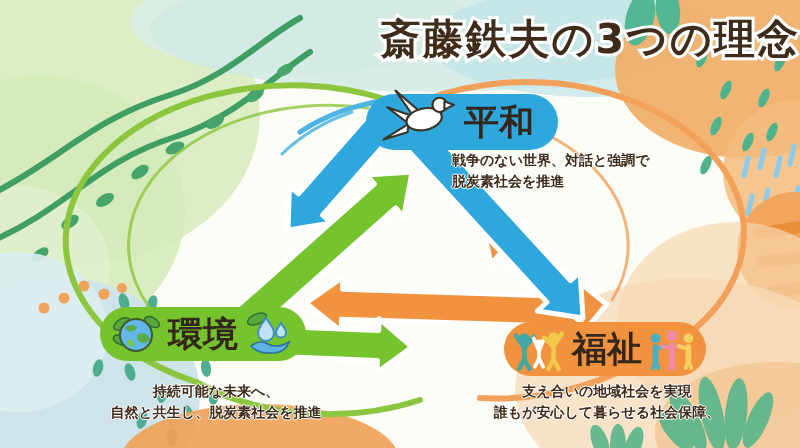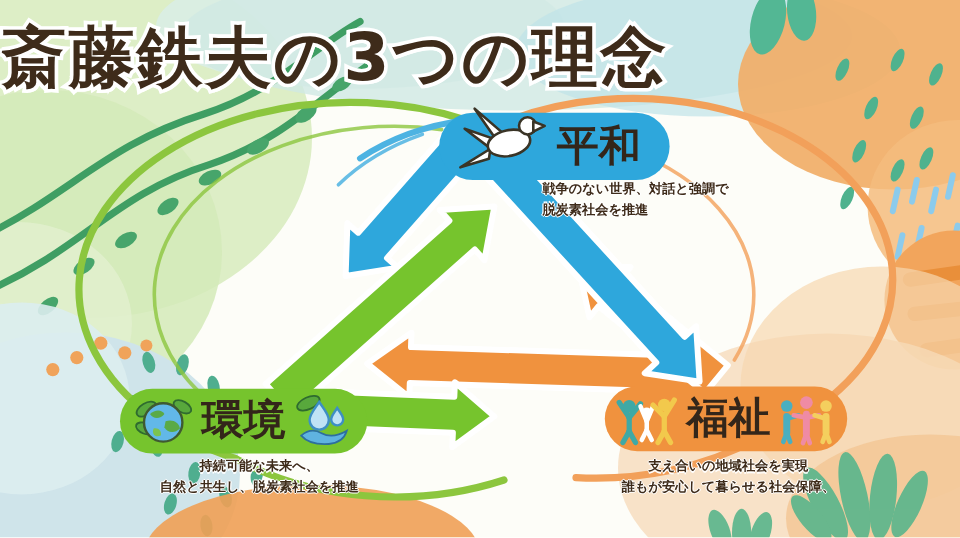--- a/index.html
+++ b/index.html
@@ -6,36 +6,36 @@
   #canvas{
     position:relative;width:800px;height:448px;overflow:hidden;
     background:#fdfdf8;
     font-family:"DejaVu Sans","Liberation Sans",sans-serif;
     --blue:#2ea7dc;--green:#76c42d;--orange:#f0923e;--dark:#3e2b1a;
   }
   svg{display:block}
   .layer{position:absolute;left:0;top:0;width:800px;height:448px;}
   .bg{z-index:0}.tri{z-index:1}
   .title{
-    position:absolute;top:12px;left:0;width:100%;text-align:left;z-index:3;
-    font-size:55px;font-weight:900;letter-spacing:2px;color:var(--dark);
+    position:absolute;top:12px;left:0;width:100%;text-align:right;z-index:3;
+    font-size:41px;font-weight:900;letter-spacing:2px;color:var(--dark);
     -webkit-text-stroke:6px #fff;paint-order:stroke fill;
     text-shadow:2px 0 0 #fff,-2px 0 0 #fff,0 2px 0 #fff,0 -2px 0 #fff,
                 2px 2px 0 #fff,-2px -2px 0 #fff,2px -2px 0 #fff,-2px 2px 0 #fff;
   }
   .badge{
     position:absolute;display:flex;align-items:center;justify-content:space-between;
     border-radius:28px;z-index:2;box-sizing:border-box;padding:0 12px;
   }
   .badge .label{font-weight:900;font-size:35px;color:#33261a;line-height:1;white-space:nowrap;}
   .badge-peace{left:366px;top:94px;width:192px;height:56px;background:var(--blue);padding-right:24px;}
-  .badge-env{left:100px;top:324px;width:206px;height:54px;background:var(--green);}
+  .badge-env{left:100px;top:307px;width:206px;height:54px;background:var(--green);}
   .badge-welfare{left:504px;top:322px;width:202px;height:54px;background:var(--orange);padding:0 8px;}
   .desc{
-    position:absolute;z-index:2;font-weight:800;font-size:11px;line-height:1.5;color:var(--dark);
+    position:absolute;z-index:2;font-weight:800;font-size:14px;line-height:1.5;color:var(--dark);
     text-shadow:1px 0 0 #fff,-1px 0 0 #fff,0 1px 0 #fff,0 -1px 0 #fff;
   }
   .desc span{display:block;}
   .desc-peace{left:452px;top:150px;text-align:left;width:330px;}
   .desc-env{left:28px;top:381px;width:376px;text-align:center;}
   .desc-welfare{left:418px;top:381px;width:378px;text-align:center;}
 </style>
 </head>
 <body>
 

